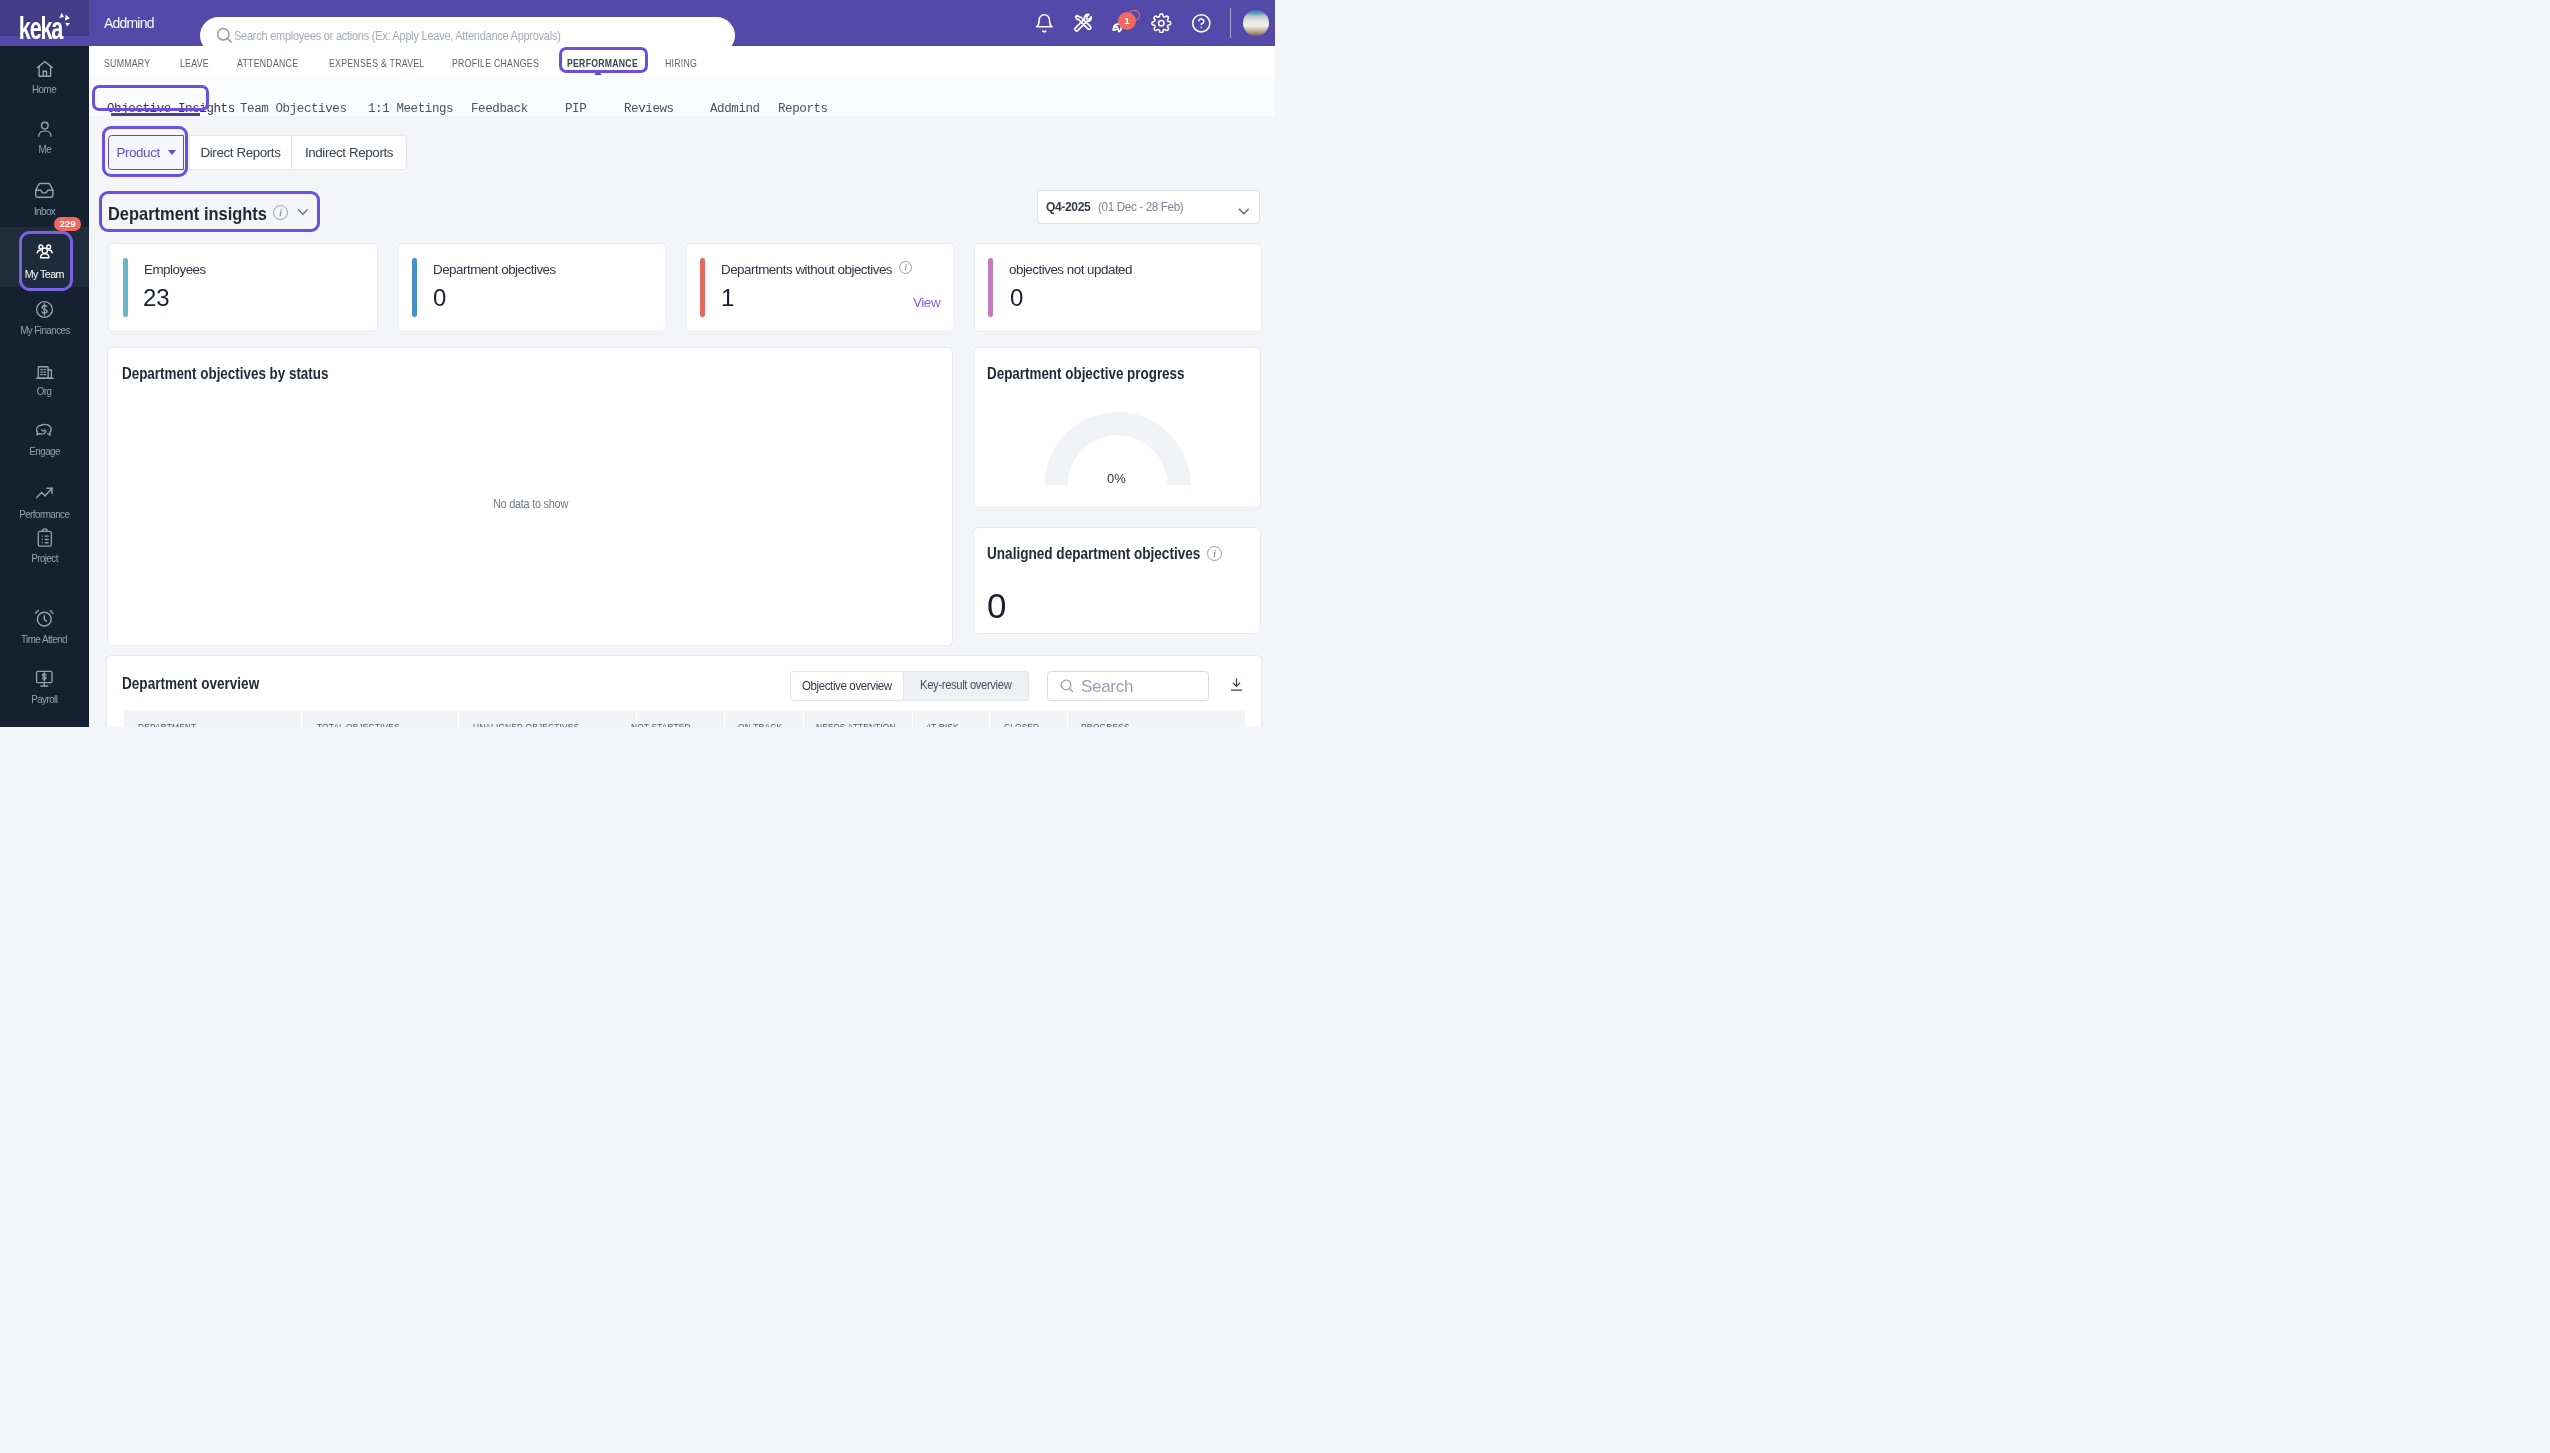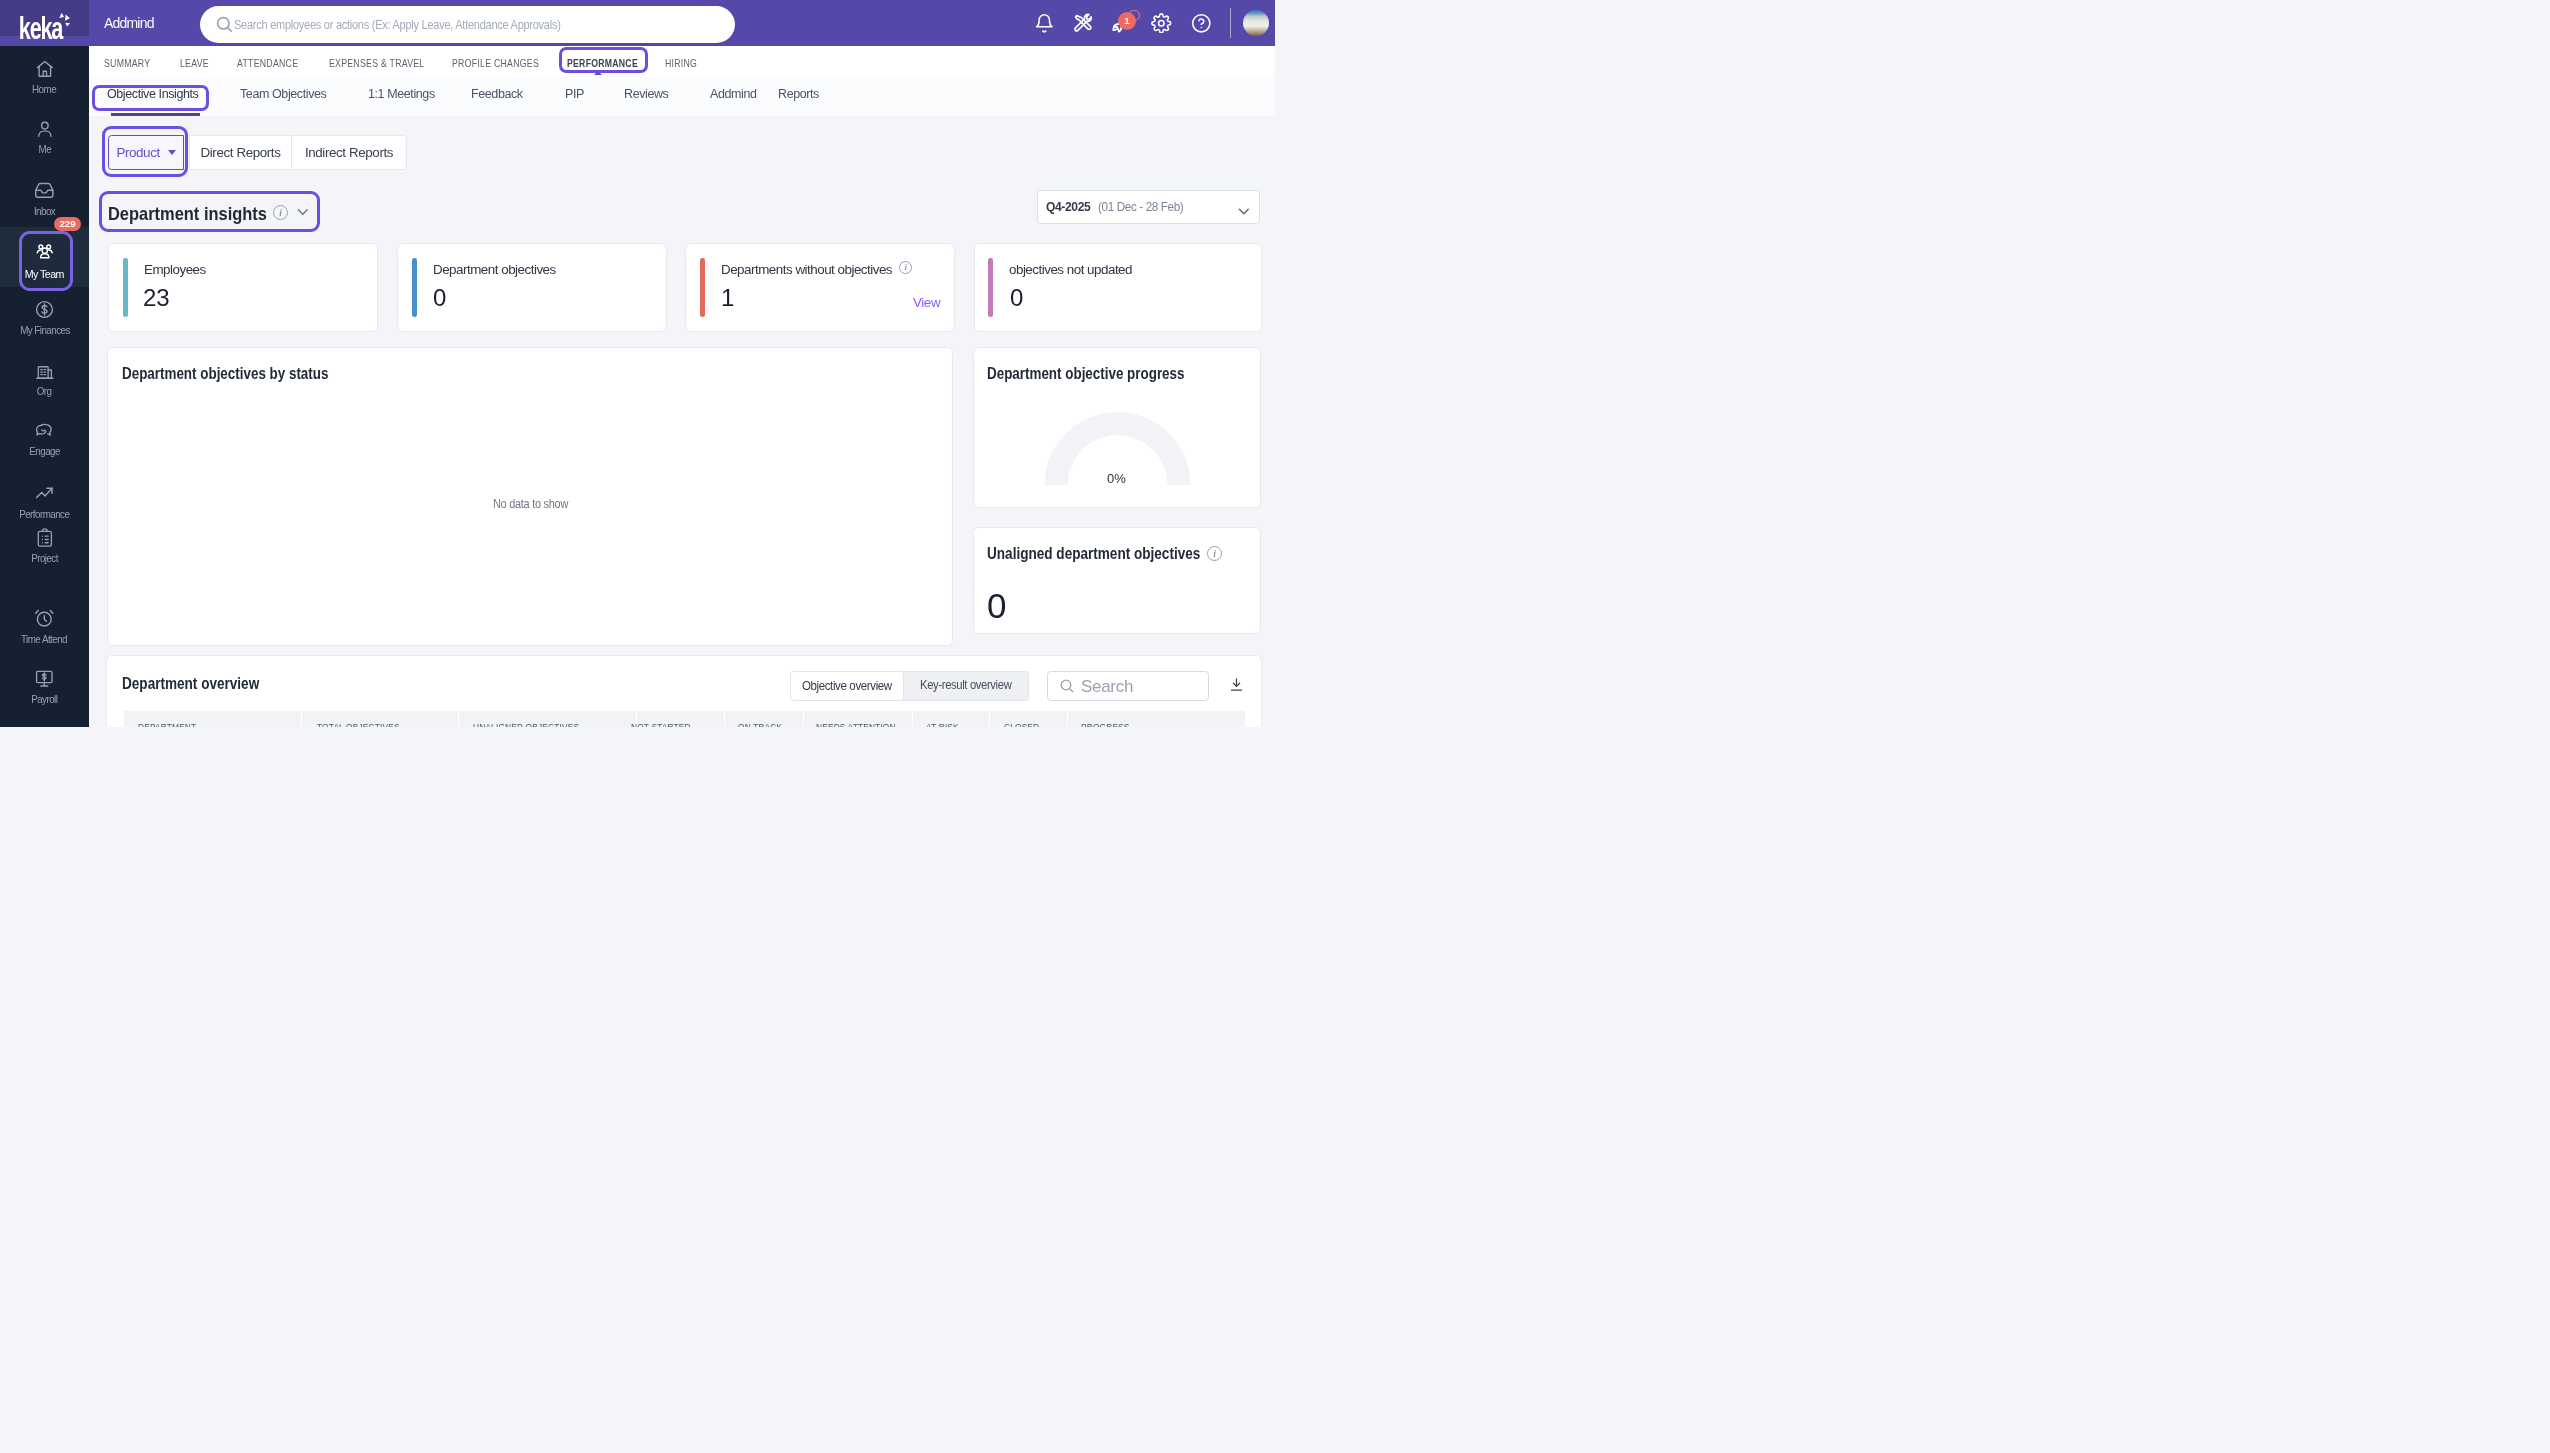--- a/index.html
+++ b/index.html
@@ -3,21 +3,21 @@
 <meta charset="utf-8">
 <style>
 * { margin:0; padding:0; box-sizing:border-box; }
 html,body { width:1275px; height:727px; font-family:"Liberation Sans", sans-serif; background:#F4F5F8; overflow:hidden; position:relative; }
 .abs { position:absolute; }
 
 
 #topbar { position:absolute; left:0; top:0; width:1275px; height:46px; background:#5448A8; }
 #logoblock { position:absolute; left:0; top:0; width:89px; height:36px; background:#453C87; }
 #addmind { position:absolute; left:104px; top:0; height:46px; line-height:47px; color:#FAFAFE; font-size:14px; letter-spacing:-0.8px; }
-#searchpill { position:absolute; left:200px; top:6px; width:535px; height:37px; background:#fff; border-radius:19px; }
+#searchpill { position:absolute; left:200px; top:17px; width:535px; height:37px; background:#fff; border-radius:19px; }
 #searchpill .mag { position:absolute; left:15px; top:9px; }
 #searchpill .ph { position:absolute; left:34px; top:0; line-height:38px; color:#A3AAB8; font-size:13px; letter-spacing:-0.3px; transform:scaleX(0.846); transform-origin:0 50%; white-space:nowrap; }
 #tdivider { position:absolute; left:1230px; top:8px; width:1.3px; height:29.5px; background:rgba(255,255,255,0.5); }
 #avatar { position:absolute; left:1243px; top:9.8px; width:26px; height:26px; border-radius:50%; background:linear-gradient(180deg,#3878B4 0%,#6294BC 12%,#BCC8CC 24%,#E9E9E5 45%,#EFEFEA 62%,#BCAB90 82%,#7D5F43 100%); }
 #badge1 { position:absolute; left:1118px; top:12px; width:18px; height:18px; border-radius:50%; background:#EF6A5E; color:#fff; font-size:9.8px; font-weight:700; text-align:center; line-height:18px; }
 #badgering { position:absolute; left:1128px; top:9.8px; width:11.6px; height:11.6px; border-radius:50%; border:1.3px solid rgba(240,130,117,0.95); }
 
 
 #sidebar { position:absolute; left:0; top:46px; width:89px; height:681px; background:#152031; }
 .sitem { position:absolute; left:0; width:89px; text-align:center; color:#96A0B0; }
@@ -26,21 +26,21 @@
 #myteamband { position:absolute; left:0; top:181px; width:89px; height:60px; background:#1F2C3C; }
 #myteambox { position:absolute; left:19px; top:185px; width:54px; height:60px; background:#1E2B3D; border:3.1px solid #7A62E2; border-radius:10.7px; }
 .badge229 { position:absolute; left:54px; top:-7.2px; background:#EF6A5E; color:#fff; font-size:9.8px; font-weight:600; border-radius:8px; padding:1.3px 5.4px 2.2px; letter-spacing:0;margin-top:44px; }
 
 
 #tabrow { position:absolute; left:89px; top:46px; width:1186px; height:29.5px; background:#fff; }
 .tab { position:absolute; top:46px; height:29.5px; line-height:36px; font-size:10.3px; letter-spacing:0.3px; color:#5A6370; transform:scaleX(0.85); transform-origin:0 50%; white-space:nowrap; }
 .tab.on { color:#3A4350; font-weight:700; transform:scaleX(0.845); }
 #tabtri { position:absolute; left:589px; top:71px; width:0; height:0; border-left:9px solid transparent; border-right:9px solid transparent; border-bottom:9px solid #5A4DA8; }
 #subrow { position:absolute; left:89px; top:75px; width:1186px; height:41px; background:#FBFCFD; }
-.sub { position:absolute; top:70px; height:41px; line-height:48px; font-size:12.5px; letter-spacing:-0.4px; color:#4A5365; }
+.sub { position:absolute; top:85px; height:41px; line-height:48px; font-size:12.5px; letter-spacing:-0.4px; color:#4A5365;font-family:Liberation Mono, monospace; }
 .sub.on { color:#2F3847; font-weight:500; }
 #subline { position:absolute; left:111px; top:113px; width:89px; height:3.1px; background:#4E4194; }
 
 
 .ann { position:absolute; border:3.1px solid #6C4EE0; border-radius:9px; }
 
 
 .card { position:absolute; background:#fff; border:0.9px solid #E7E9EE; border-radius:5.4px; }
 .accent { position:absolute; width:4.5px; border-radius:2.2px; top:258px; height:59px; }
 .stlabel { position:absolute; font-size:13.4px; letter-spacing:-0.5px; color:#2F3644; top:262px;text-align:center; }

